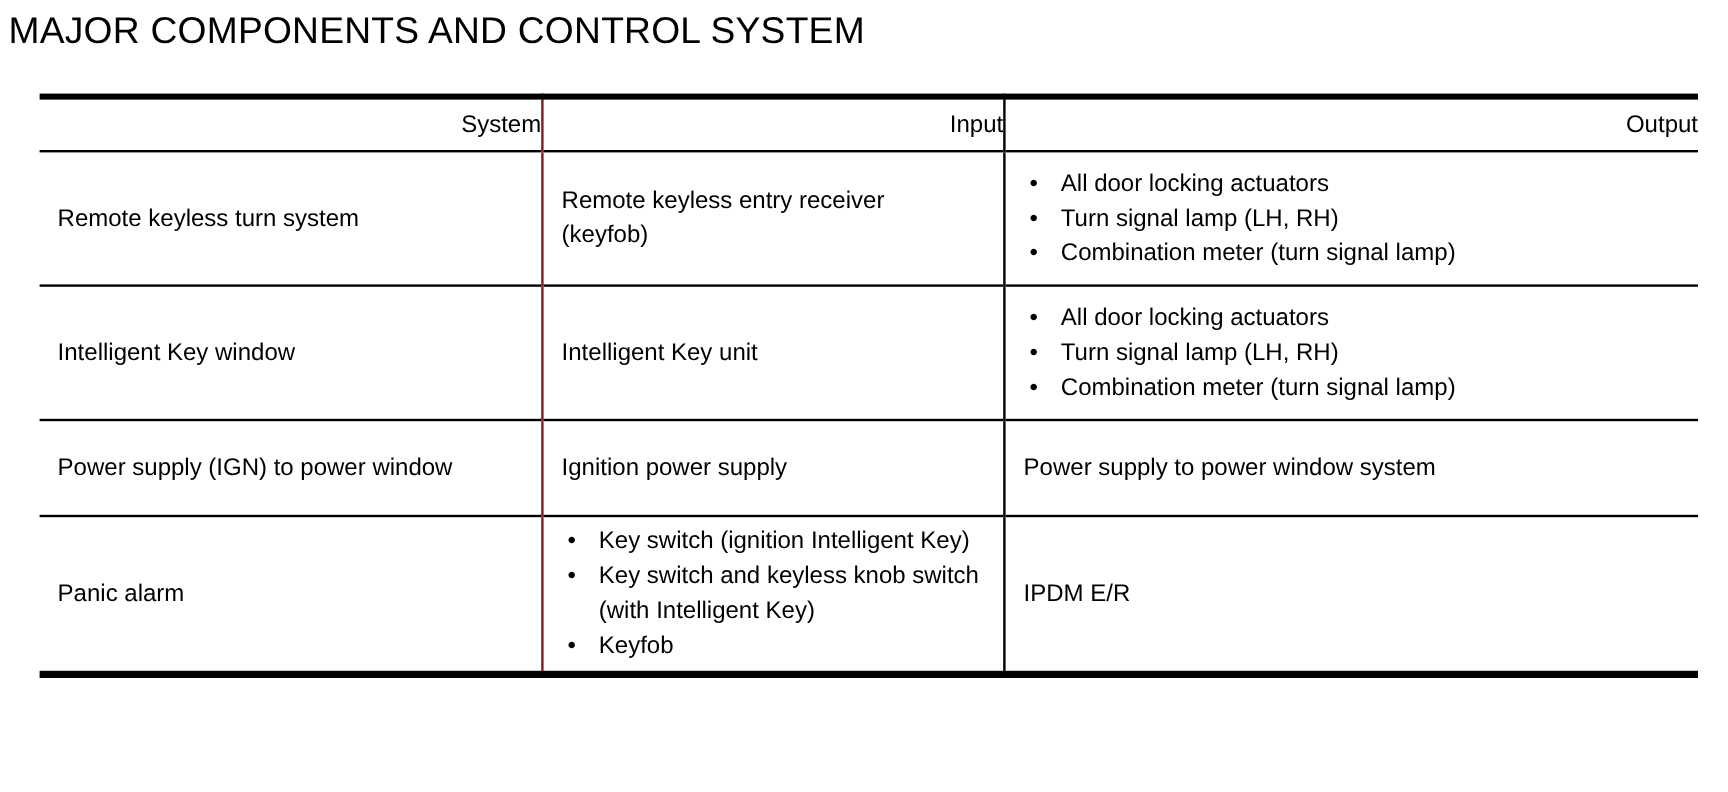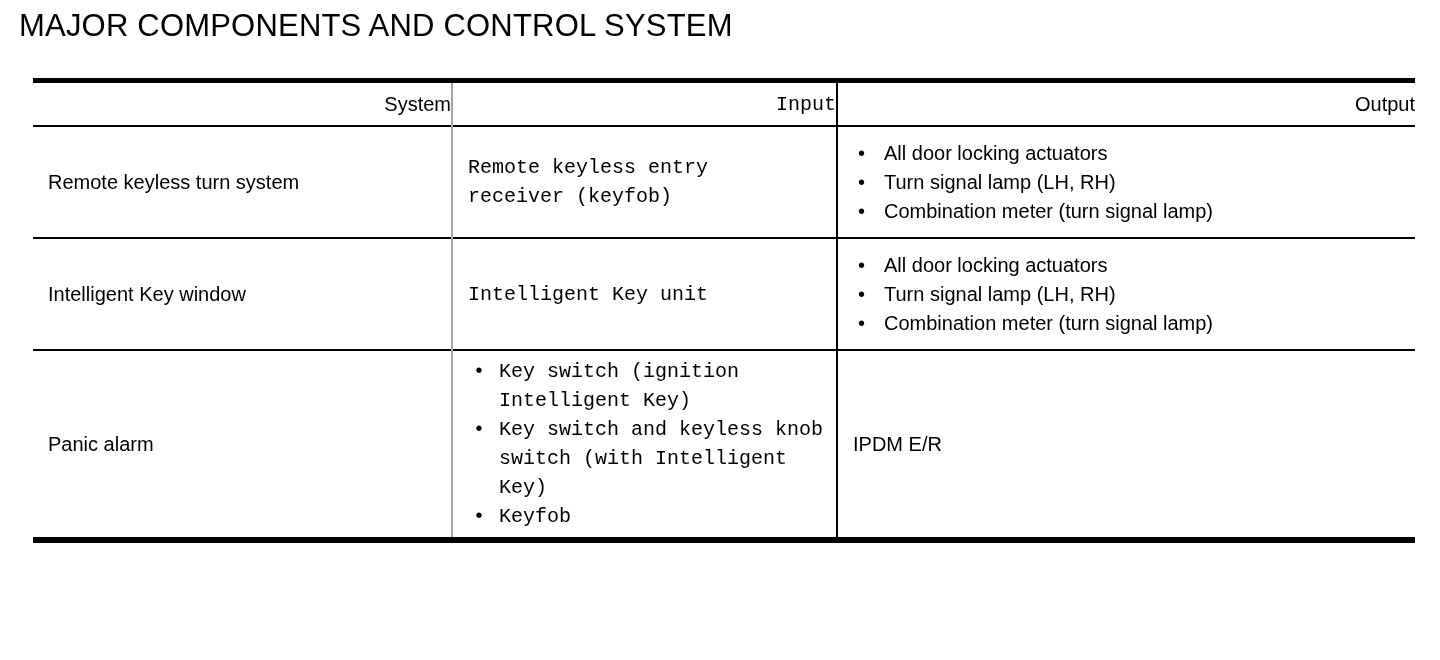--- a/index.html
+++ b/index.html
@@ -16,21 +16,21 @@
     width: 1440px;
     height: 660px;
     position: relative;
   }
   h1.page-title {
     font-size: 31px;
     font-weight: 400;
     letter-spacing: 0.2px;
     margin: 0;
     position: absolute;
-    left: 19px;
+    left: 7px;
     top: 8px;
     white-space: nowrap;
   }
   table.components-table {
     border-collapse: collapse;
     table-layout: fixed;
     position: absolute;
     left: 33px;
     top: 78px;
     width: 1382px;
@@ -48,23 +48,22 @@
     vertical-align: middle;
     height: 42px;
     padding: 0;
   }
   tbody td {
     border-top: 2px solid #000;
     vertical-align: middle;
     padding: 6px 0;
   }
   th:nth-child(2), td:nth-child(2) {
-    border-left: 2px solid #a3a3a3;
+    border-left: 2px solid #7f1d1d;
     border-right: 2px solid #000;
-    font-family: Liberation Mono, monospace;
   }
   tbody tr:nth-child(1) td { height: 98px; }
   tbody tr:nth-child(2) td { height: 98px; }
   tbody tr:nth-child(3) td { height: 66px; }
   tbody tr:nth-child(4) td { height: 38px; }
   tbody tr:nth-child(5) td { height: 38px; }
   tbody tr:nth-child(6) td { height: 150px; }
 
   .cell-text {
     line-height: 29px;
@@ -152,20 +151,31 @@
               </div>
               <div class="bullet-item">
                 <span class="bullet-marker">•</span>
                 <span class="bullet-text">Combination meter (turn signal lamp)</span>
               </div>
             </div>
           </td>
         </tr>
         <tr>
           <td>
+            <div class="cell-text">Power supply (IGN) to power window</div>
+          </td>
+          <td>
+            <div class="cell-text">Ignition power supply</div>
+          </td>
+          <td>
+            <div class="cell-text">Power supply to power window system</div>
+          </td>
+        </tr>
+        <tr>
+          <td>
             <div class="cell-text">Panic alarm</div>
           </td>
           <td>
             <div class="bullets">
               <div class="bullet-item">
                 <span class="bullet-marker">•</span>
                 <span class="bullet-text">Key switch (ignition Intelligent Key)</span>
               </div>
               <div class="bullet-item">
                 <span class="bullet-marker">•</span>

